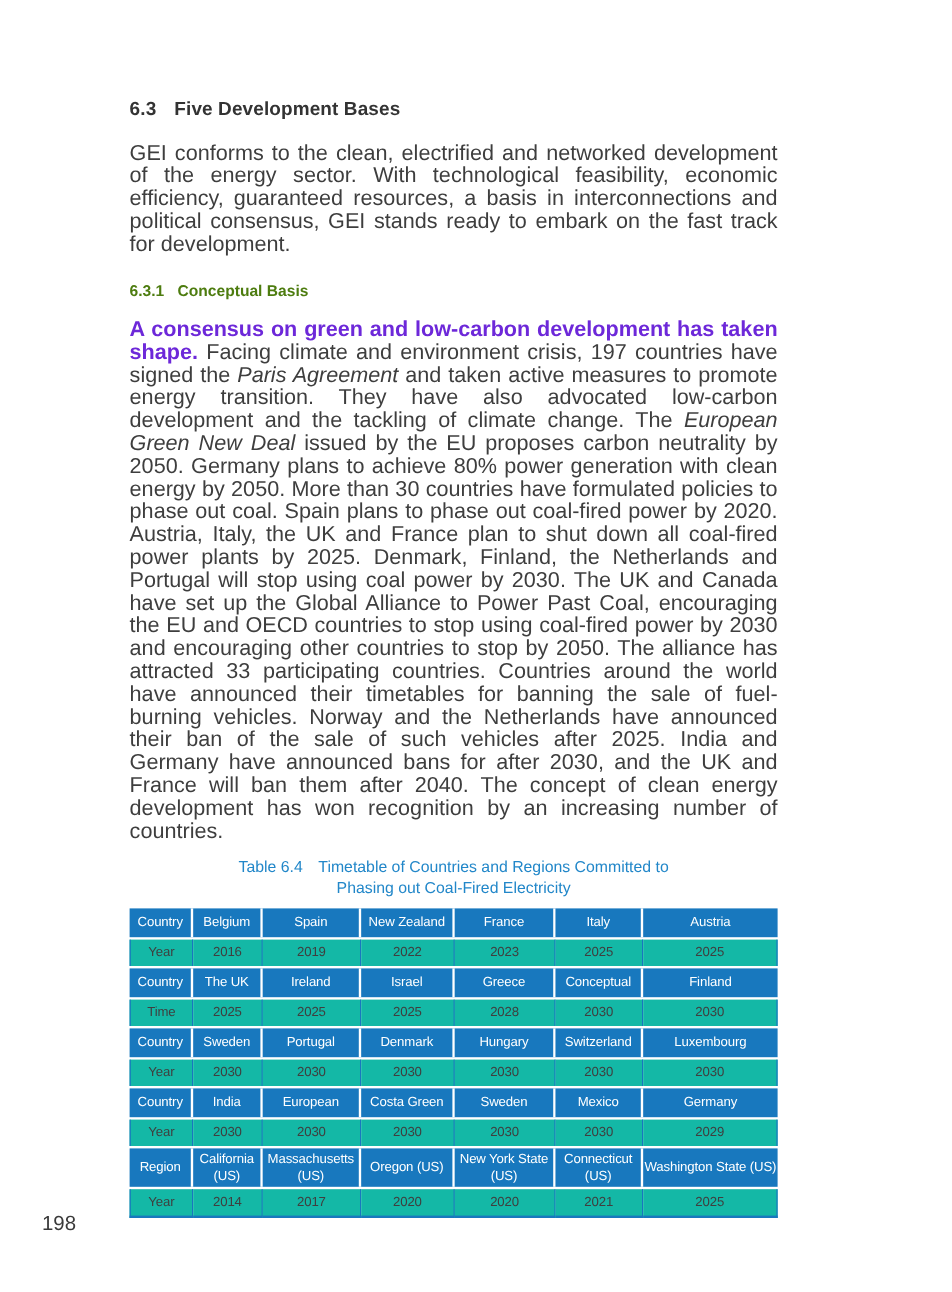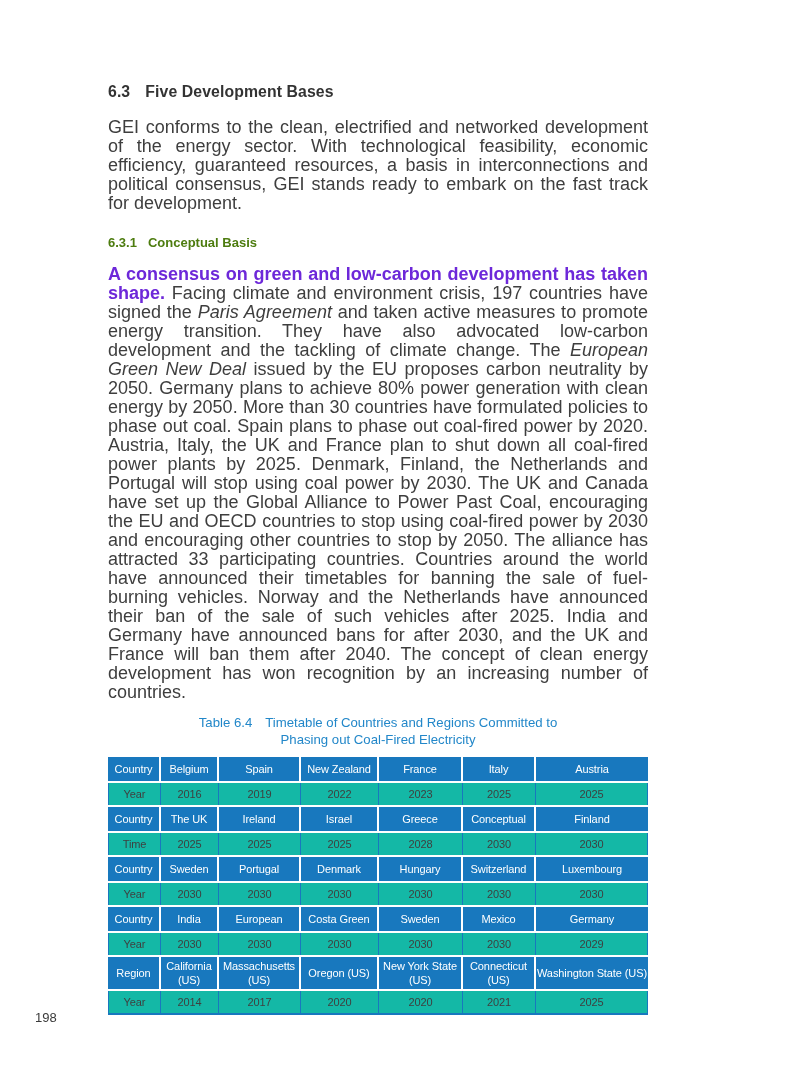--- a/index.html
+++ b/index.html
@@ -82,21 +82,21 @@
     background:#14b8a6;
     color:#3f3f3f;
     height:18px;
     border-right:1.5px solid var(--blue);
   }
   td.dt:first-child{border-left:1.5px solid var(--blue);}
   tr.lastrow td.dt{border-bottom:2px solid var(--blue);}
   .pagenum{
     position:absolute;
     left:35px;top:1010px;
-    font-size:13px;
+    font-size:17px;
     color:#3a3a3a;
   }
 </style>
 </head>
 <body>
 
 <div class="page">
   <div class="content">
 
     <h1 class="sec"><span class="num">6.3</span><span>Five Development Bases</span></h1>

